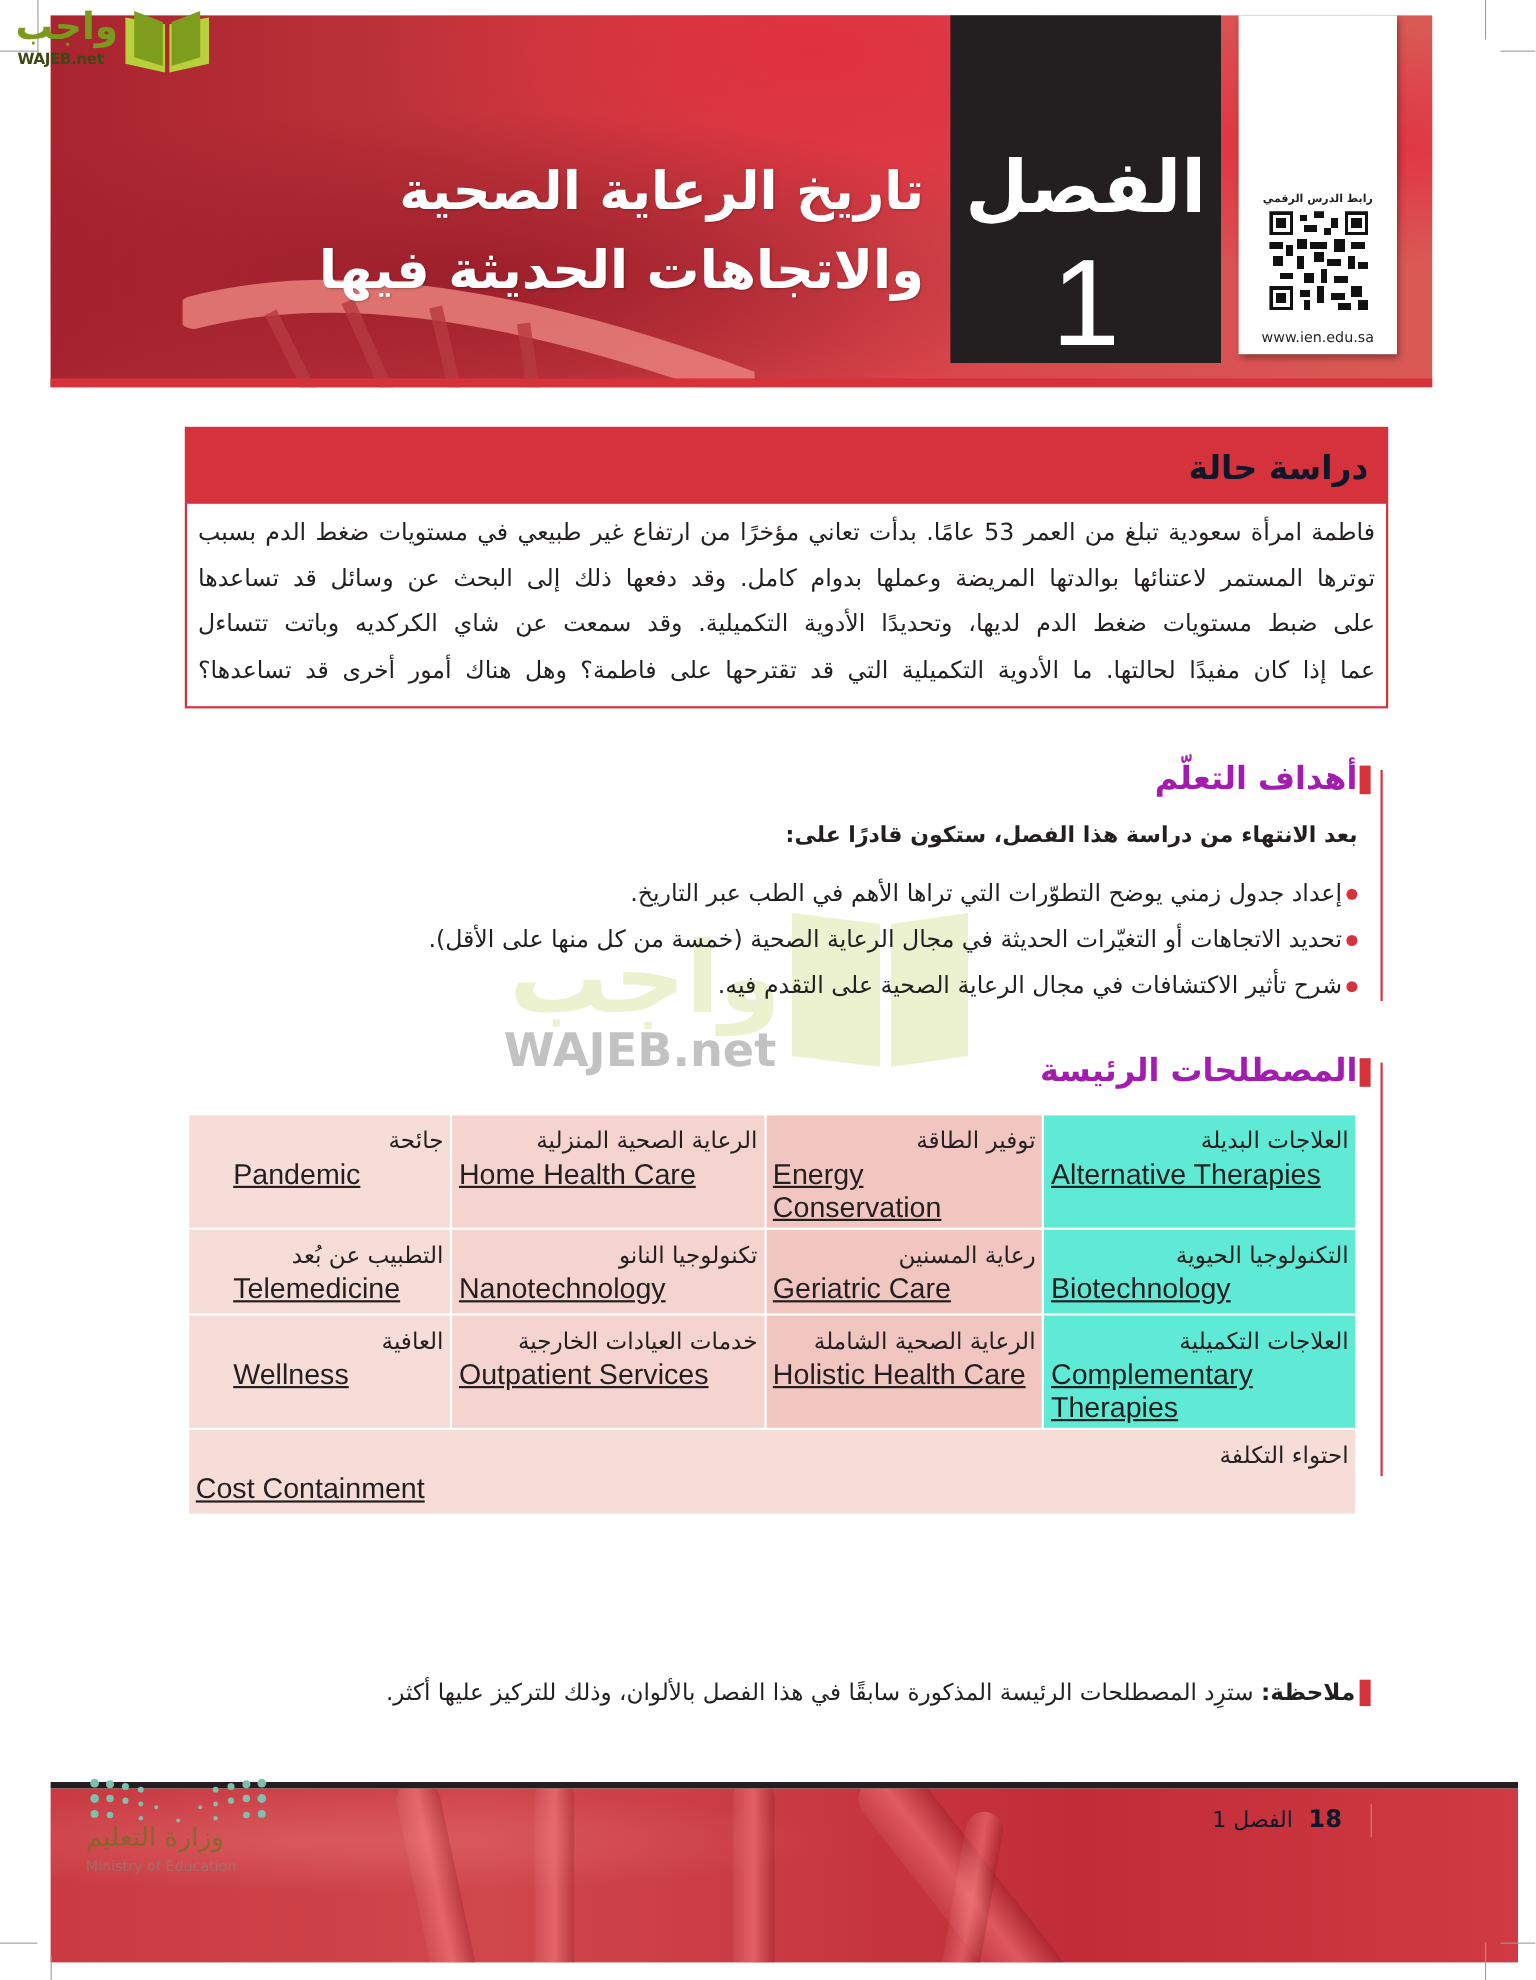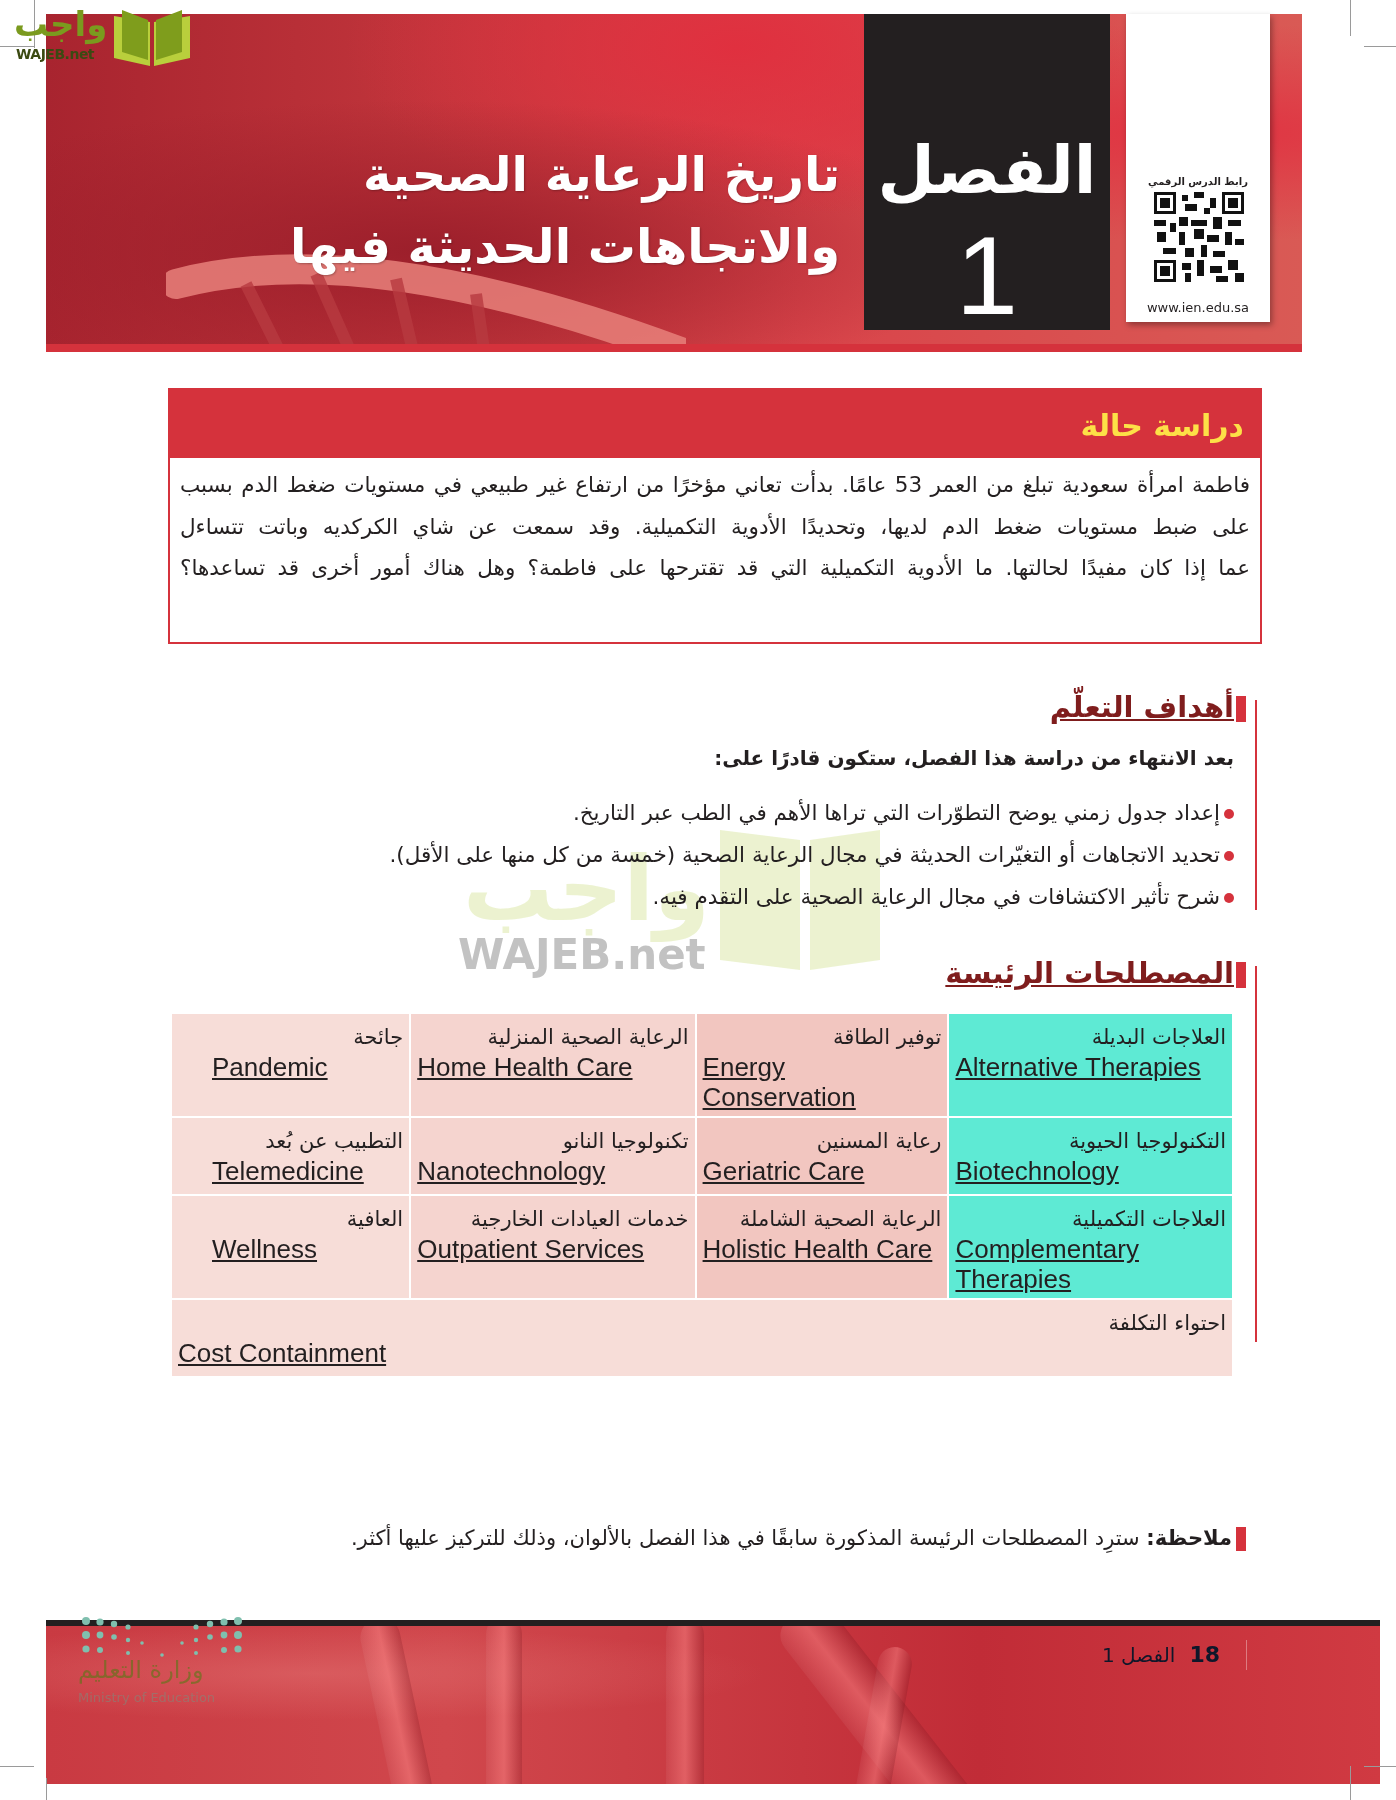--- a/index.html
+++ b/index.html
@@ -28,26 +28,26 @@
   .qr-label{position:absolute;top:162px;left:0;right:0;text-align:center;font-size:10px;font-weight:bold;direction:rtl;}
   .qr{position:absolute;left:28px;top:178px;width:90px;height:90px;}
   .qr-url{position:absolute;top:286px;left:0;right:0;text-align:center;font-size:13px;}
   
   .wajeb-logo{position:absolute;left:8px;top:4px;width:180px;height:62px;}
   .wajeb-ar{position:absolute;left:6px;top:0;font-size:34px;font-weight:bold;color:#7a9a1e;direction:rtl;}
   .wajeb-en{position:absolute;left:8px;top:42px;font-size:14px;font-weight:bold;color:#3b4a12;letter-spacing:-0.5px;}
   .book{position:absolute;left:102px;top:4px;width:84px;height:60px;}
   
   .case{position:absolute;left:168px;top:388px;width:1090px;height:252px;border:2px solid #d5323c;background:#fff;}
-  .case-head{height:68px;background:#d5323c;color:#fde047;direction:rtl;text-align:right;
+  .case-head{height:68px;background:#d5323c;color:#0f172a;direction:rtl;text-align:right;
              padding-right:16px;font-size:30px;font-weight:bold;line-height:72px;}
   .case-body{direction:rtl;text-align:justify;text-align-last:justify;padding:6px 10px 0 10px;font-size:21.5px;line-height:41.5px;}
   .case-body span{display:block;}
   
-  .sec-head{position:absolute;direction:rtl;text-align:center;color:#7f1d1d;font-weight:bold;font-size:29px;text-decoration:underline;}
+  .sec-head{position:absolute;direction:rtl;text-align:center;color:#a21caf;font-weight:bold;font-size:29px;}
   .sec-mark{display:inline-block;width:10px;height:26px;background:#d5323c;vertical-align:middle;margin-left:2px;}
   .side-line{position:absolute;width:2px;background:#d5323c;}
   .obj-intro{position:absolute;right:162px;top:746px;direction:rtl;font-size:20px;font-weight:bold;}
   .obj-list{position:absolute;right:162px;top:792px;width:800px;direction:rtl;margin:0;padding:0;list-style:none;}
   .obj-list li{font-size:21.5px;line-height:42px;text-align:right;white-space:nowrap;}
   .bullet{display:inline-block;width:10px;height:10px;border-radius:50%;background:#d5323c;margin-left:4px;vertical-align:middle;}
   
   .wm{position:absolute;left:460px;top:820px;width:500px;height:160px;opacity:.35;pointer-events:none;}
   .wm-en{position:absolute;left:458px;top:930px;font-size:42px;font-weight:bold;color:#9a9a9a;opacity:.6;}
   
@@ -163,20 +163,21 @@
     <path d="M80 8 L44 14 L44 58 L80 50 Z" fill="#b9cf3c"></path>
     <path d="M12 2 L38 12 L38 52 L12 44 Z" fill="#7f9d1c"></path>
     <path d="M72 2 L46 12 L46 52 L72 44 Z" fill="#7f9d1c"></path>
   </svg>
 </div>
 
 <div class="case">
   <div class="case-head">دراسة حالة</div>
   <div class="case-body">
     <span>فاطمة امرأة سعودية تبلغ من العمر 53 عامًا. بدأت تعاني مؤخرًا من ارتفاع غير طبيعي في مستويات ضغط الدم بسبب</span>
+    <span>توترها المستمر لاعتنائها بوالدتها المريضة وعملها بدوام كامل. وقد دفعها ذلك إلى البحث عن وسائل قد تساعدها</span>
     <span>على ضبط مستويات ضغط الدم لديها، وتحديدًا الأدوية التكميلية. وقد سمعت عن شاي الكركديه وباتت تتساءل</span>
     <span>عما إذا كان مفيدًا لحالتها. ما الأدوية التكميلية التي قد تقترحها على فاطمة؟ وهل هناك أمور أخرى قد تساعدها؟</span>
   </div>
 </div>
 
 <svg class="wm" viewBox="0 0 500 160">
   <path d="M260 10 L340 20 L340 150 L260 140 Z" fill="#c9dc7a"></path>
   <path d="M420 10 L350 20 L350 150 L420 140 Z" fill="#c9dc7a"></path>
   <text x="250" y="100" font-size="90" fill="#c9dc7a" text-anchor="end" font-weight="bold">واجب</text>
 </svg>

